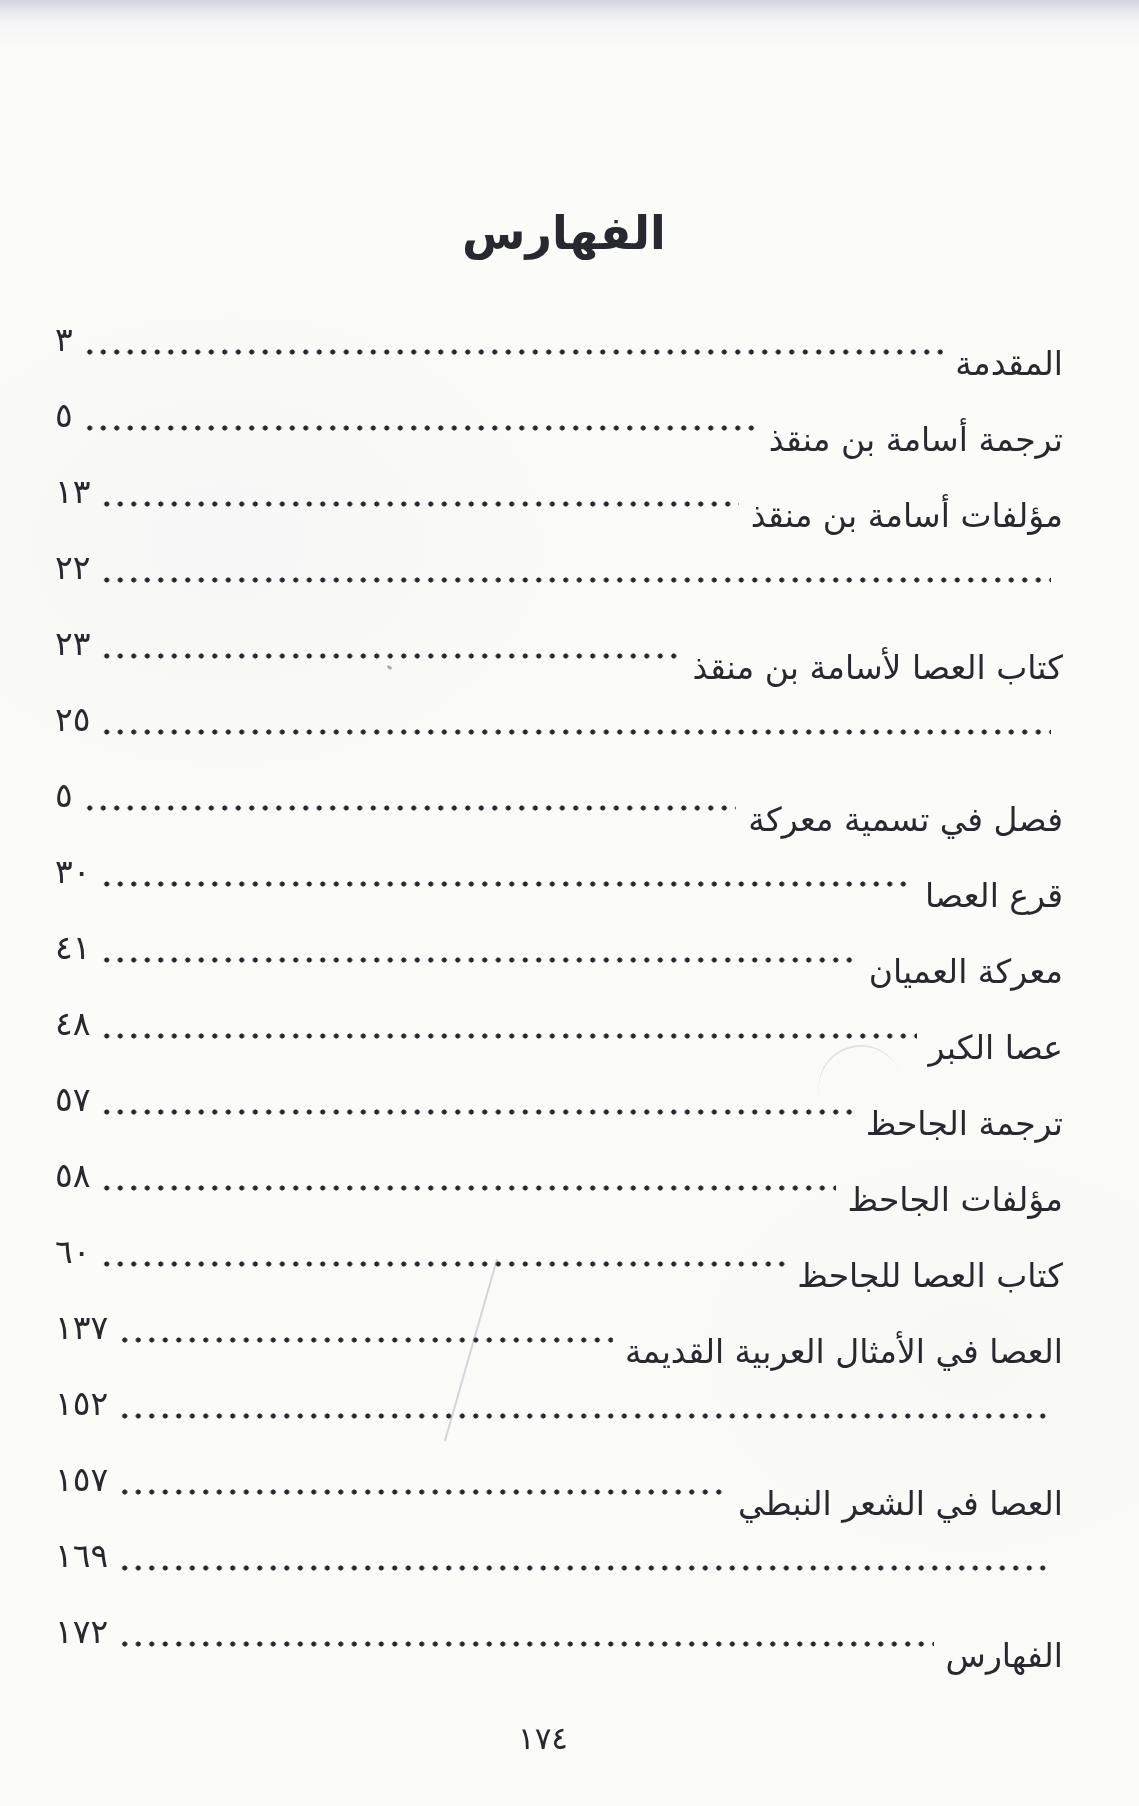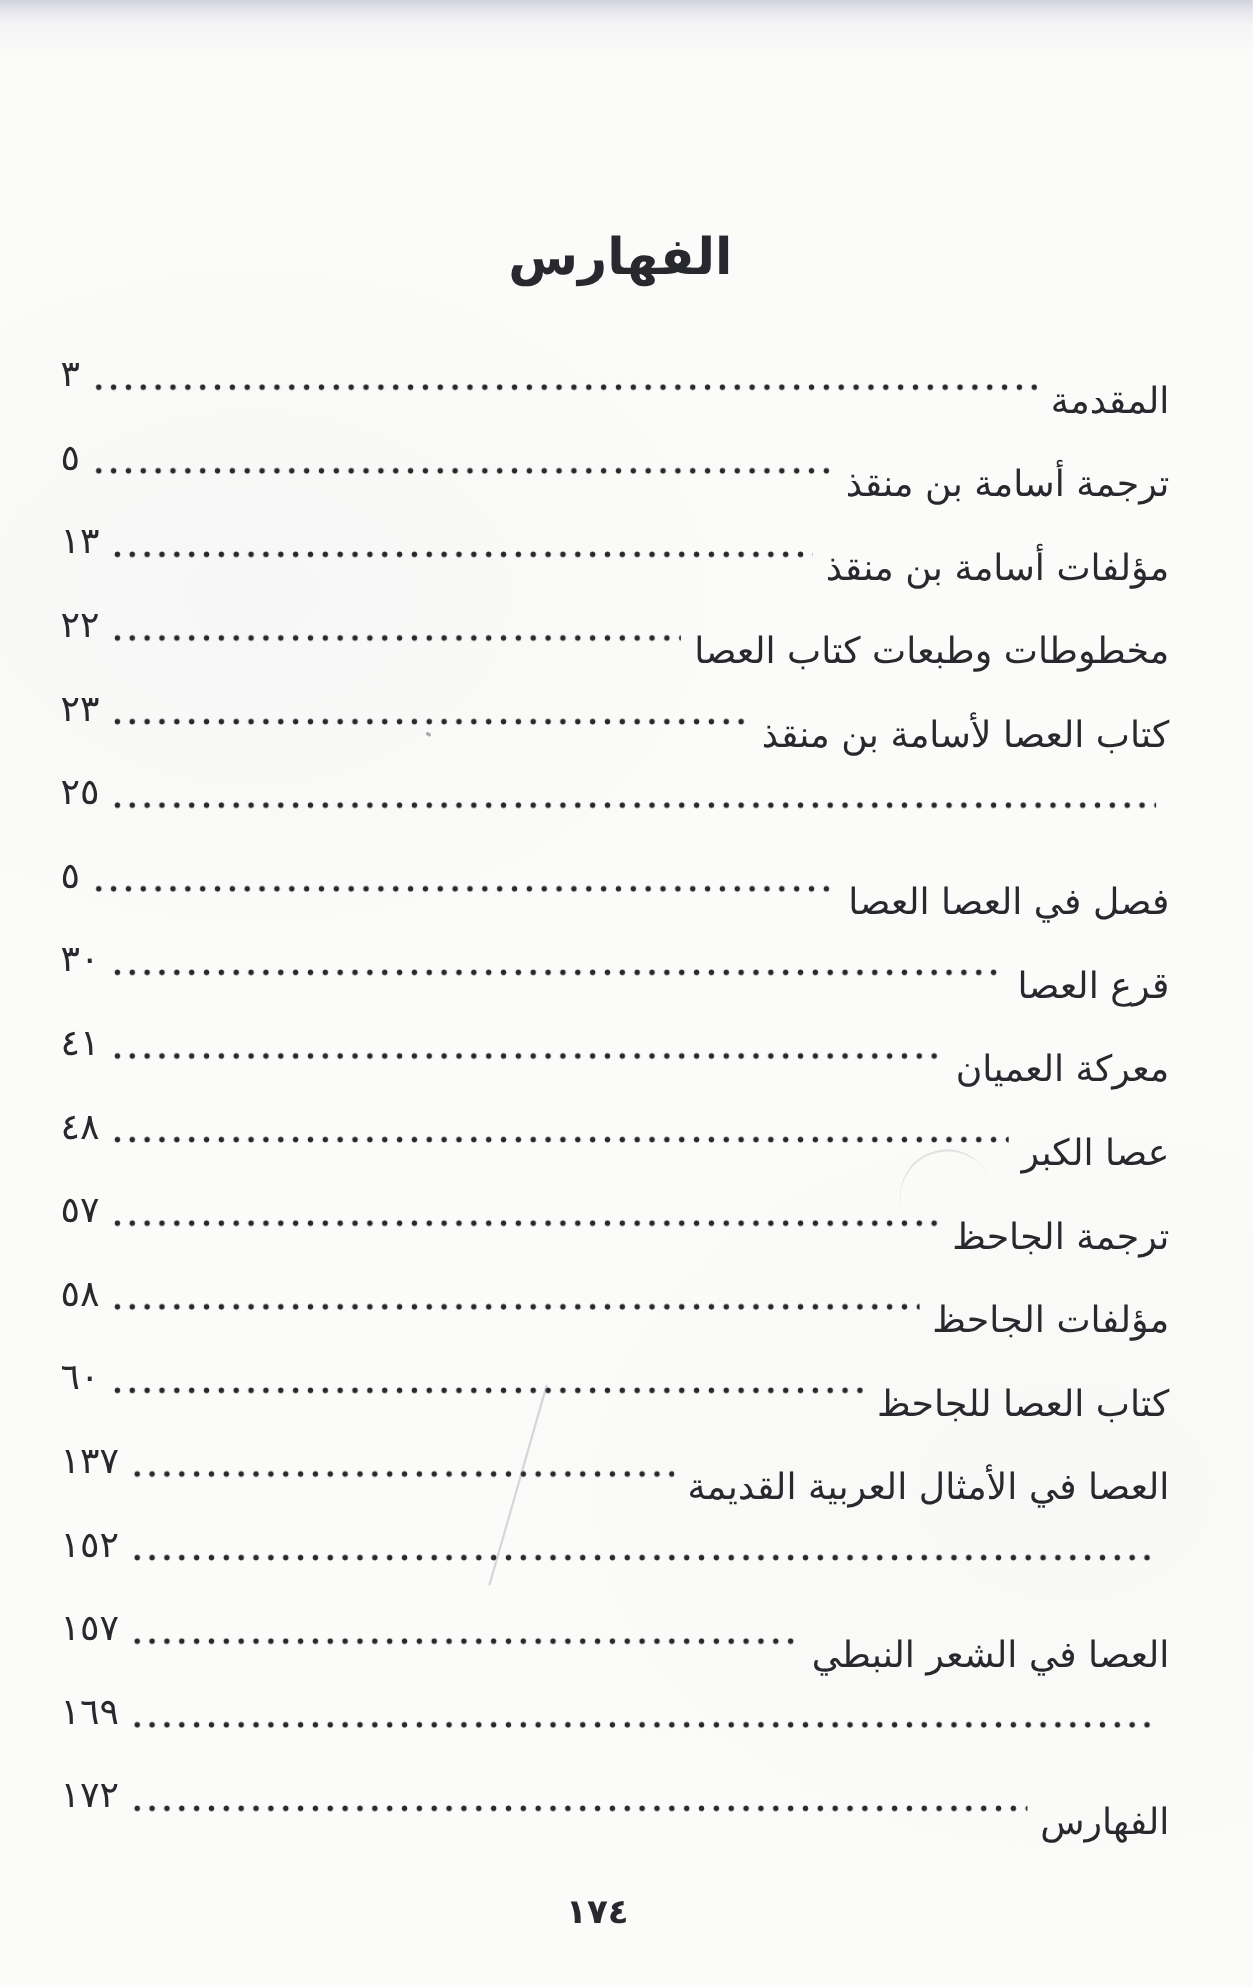--- a/index.html
+++ b/index.html
@@ -88,21 +88,20 @@
     color: var(--ink, #28282f);
   }
 
   .footer-num {
     position: absolute;
     top: 1720px;
     left: 543px;
     transform: translateX(-50%);
     font-size: 31px;
     color: var(--ink, #28282f);
-    font-weight: bold;
   }
 
   
   .scratch-1 {
     position: absolute;
     top: 1255px;
     left: 470px;
     width: 2px;
     height: 190px;
     background: rgba(120,120,135,0.28);
@@ -155,38 +154,37 @@
     <span class="n">٥</span>
   </div>
 
   <div class="row">
     <span class="t">مؤلفات أسامة بن منقذ</span>
     <span class="leader"></span>
     <span class="n">١٣</span>
   </div>
 
   <div class="row">
-    <span class="t">مخطوطات وطبعات كتاب العصا</span>
     <span class="leader"></span>
     <span class="n">٢٢</span>
   </div>
 
   <div class="row">
     <span class="t">كتاب العصا لأسامة بن منقذ</span>
     <span class="leader"></span>
     <span class="n">٢٣</span>
   </div>
 
   <div class="row">
     <span class="leader"></span>
     <span class="n">٢٥</span>
   </div>
 
   <div class="row">
-    <span class="t">فصل في العصا العصا</span>
+    <span class="t">فصل في تسمية معركة</span>
     <span class="leader"></span>
     <span class="n">٥</span>
   </div>
 
   <div class="row">
     <span class="t">قرع العصا</span>
     <span class="leader"></span>
     <span class="n">٣٠</span>
   </div>
 

